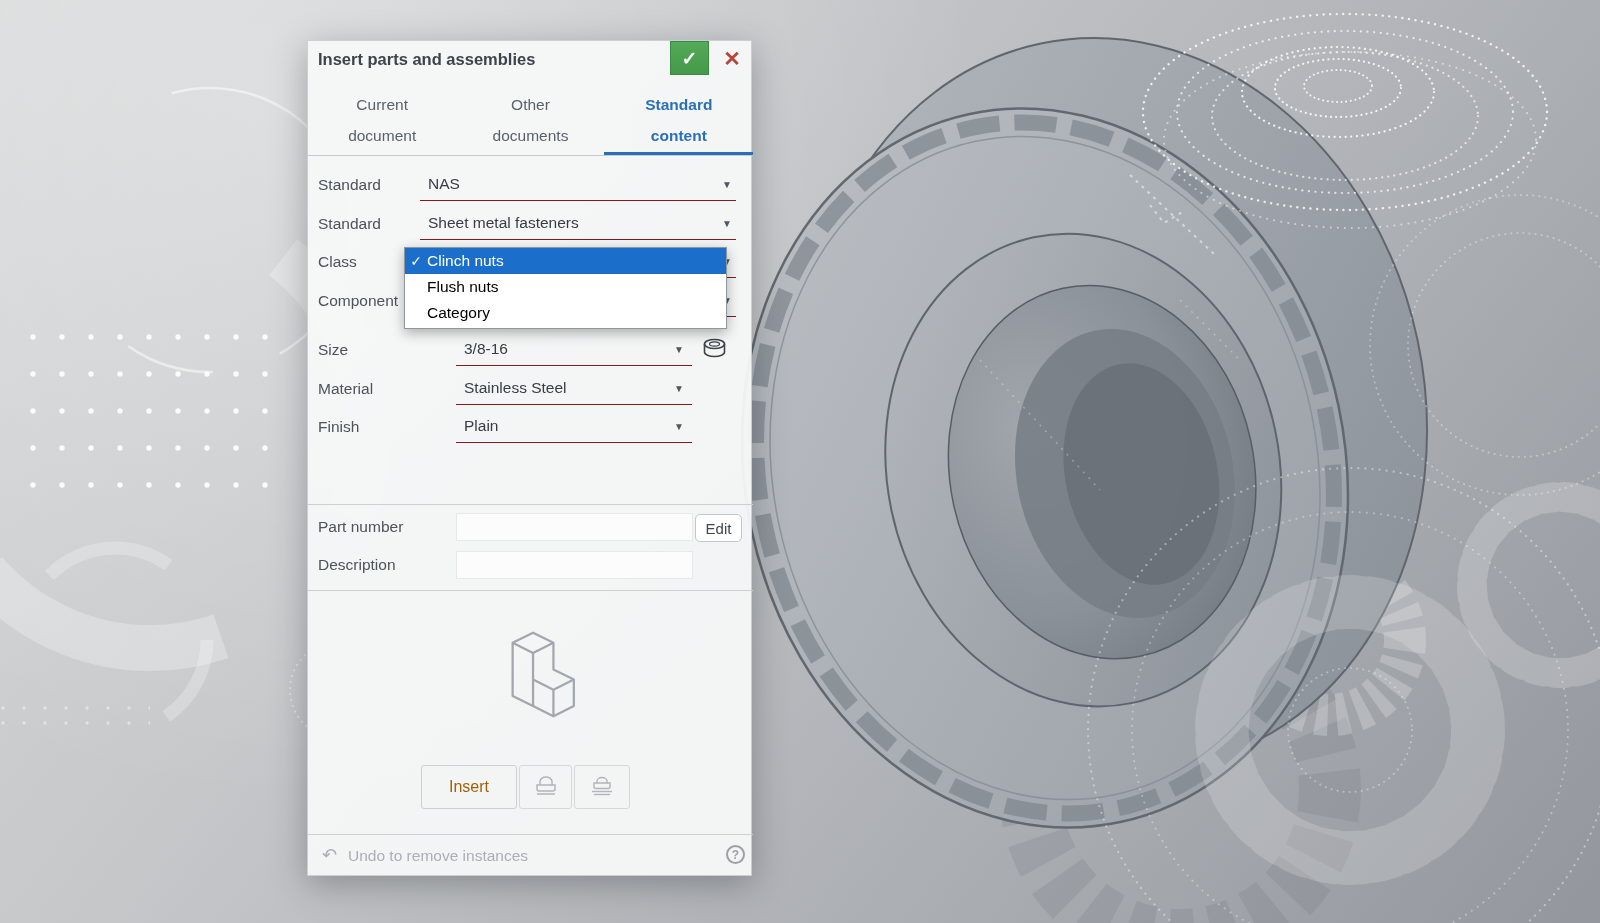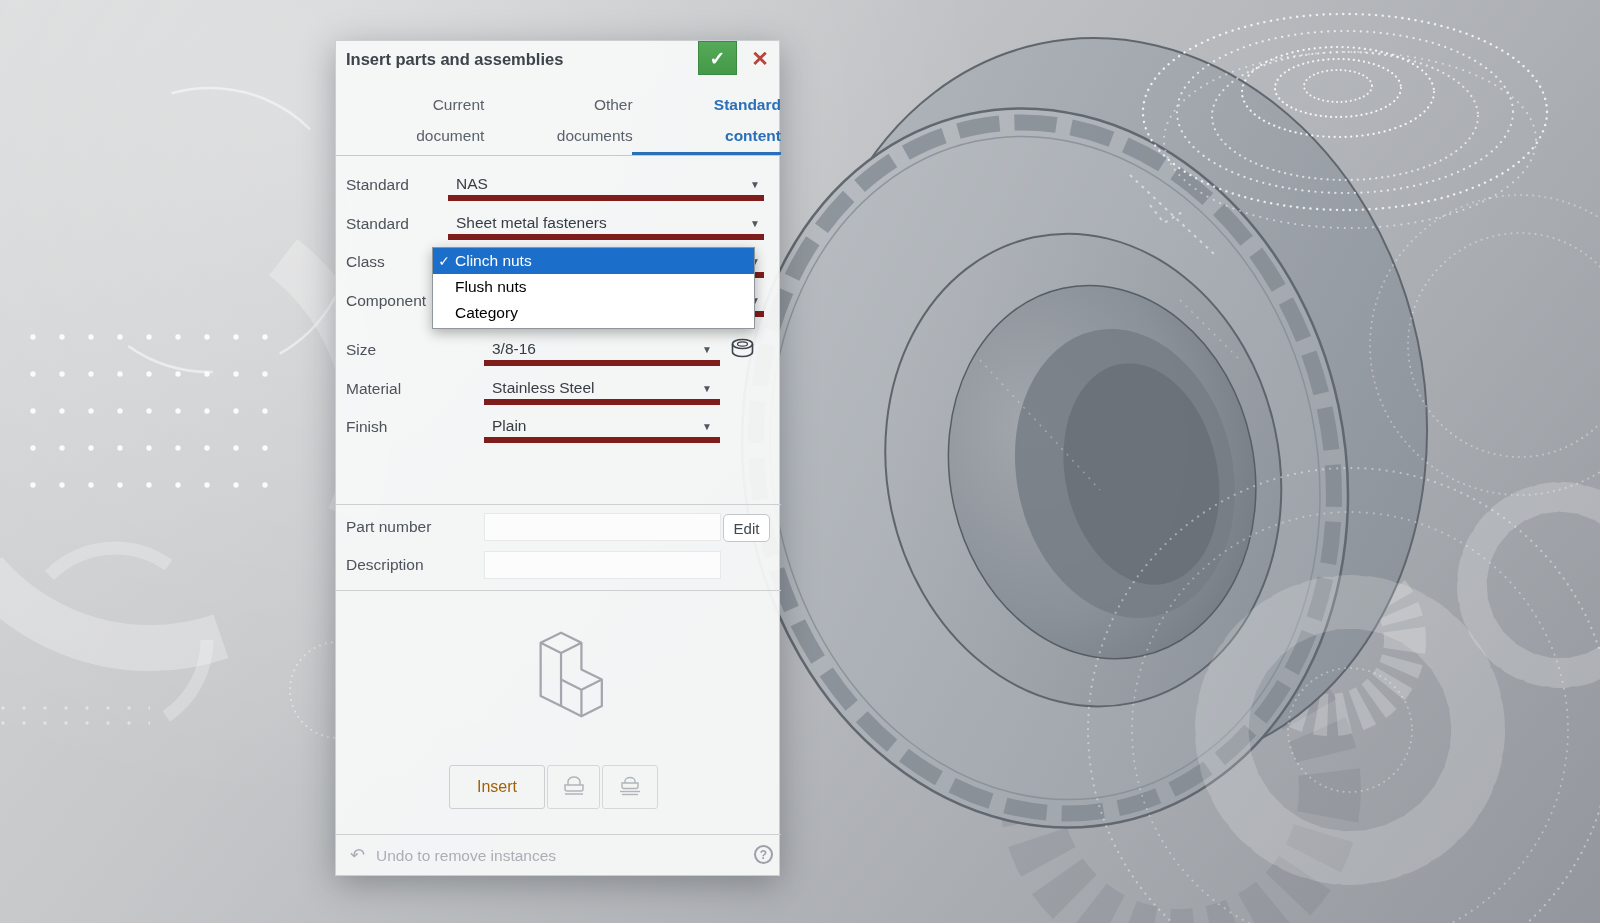--- a/index.html
+++ b/index.html
@@ -12,43 +12,42 @@
       linear-gradient(128deg, #d8d9da 0%, #c5c7c9 35%, #abaeb3 70%, #93979d 100%);
   }
   .bg-svg { position:absolute; left:0; top:0; }
 
   
   .dialog {
     position:absolute; left:307px; top:40px; width:445px; height:836px;
     background:rgba(247,248,248,0.94);
     border:1px solid rgba(170,175,180,0.55);
     box-shadow:0 8px 32px rgba(40,45,52,0.35);
-    margin-left:28px;
   }
   .dlg-title { position:absolute; left:10px; top:9px; font-size:16.5px; font-weight:700; color:#3d444b; }
   .btn-confirm {
     position:absolute; left:362px; top:0; width:39px; height:34px;
     background:linear-gradient(#55a95a,#449a49); border:1px solid #3c8a41;
     color:#fff; font-size:19px; font-weight:700; cursor:pointer;
     display:flex; align-items:center; justify-content:center;
   }
   .btn-close {
     position:absolute; left:408px; top:3px; width:32px; height:30px;
     background:transparent; border:none; color:#b8453c; font-size:21px; font-weight:700; cursor:pointer;
   }
 
   .tabs { position:absolute; left:0; top:46px; width:445px; height:64px; display:flex; }
-  .tab { flex:1; text-align:right; padding-top:2px; line-height:31px; font-size:15.5px; color:#59626a; cursor:pointer; }
+  .tab { flex:1; text-align:center; padding-top:2px; line-height:31px; font-size:15.5px; color:#59626a; cursor:pointer; }
   .tab.active { color:#2a70b8; font-weight:700; }
   .tab-underline { position:absolute; left:296px; top:111px; width:149px; height:3px; background:#2a70b8; }
   .tabs-sep { position:absolute; left:0; top:114px; width:445px; height:1px; background:#c6cacd; }
 
   .row { position:absolute; left:0; width:445px; height:33px; }
   .flabel { position:absolute; left:10px; top:0; height:33px; line-height:33px; font-size:15.5px; color:#4c535a; }
-  .control { position:absolute; top:0; height:33px; border-bottom:6px solid #7f1d1d; cursor:pointer; }
+  .control { position:absolute; top:0; height:33px; border-bottom:1px solid #7f1d1d; cursor:pointer; }
   .control.wide { left:112px; width:316px; }
   .control.narrow { left:148px; width:236px; }
   .cval { position:absolute; left:8px; top:0; height:32px; line-height:32px; font-size:15.5px; color:#363d44; white-space:nowrap; }
   .arrow { position:absolute; top:11px; font-size:10px; color:#50575e; }
   .control.wide .arrow { right:4px; }
   .control.narrow .arrow { right:8px; }
   .nut-size-icon { position:absolute; left:393px; top:4px; }
 
   .listbox {
     position:absolute; left:96px; top:206px; width:323px; height:82px; z-index:10;

